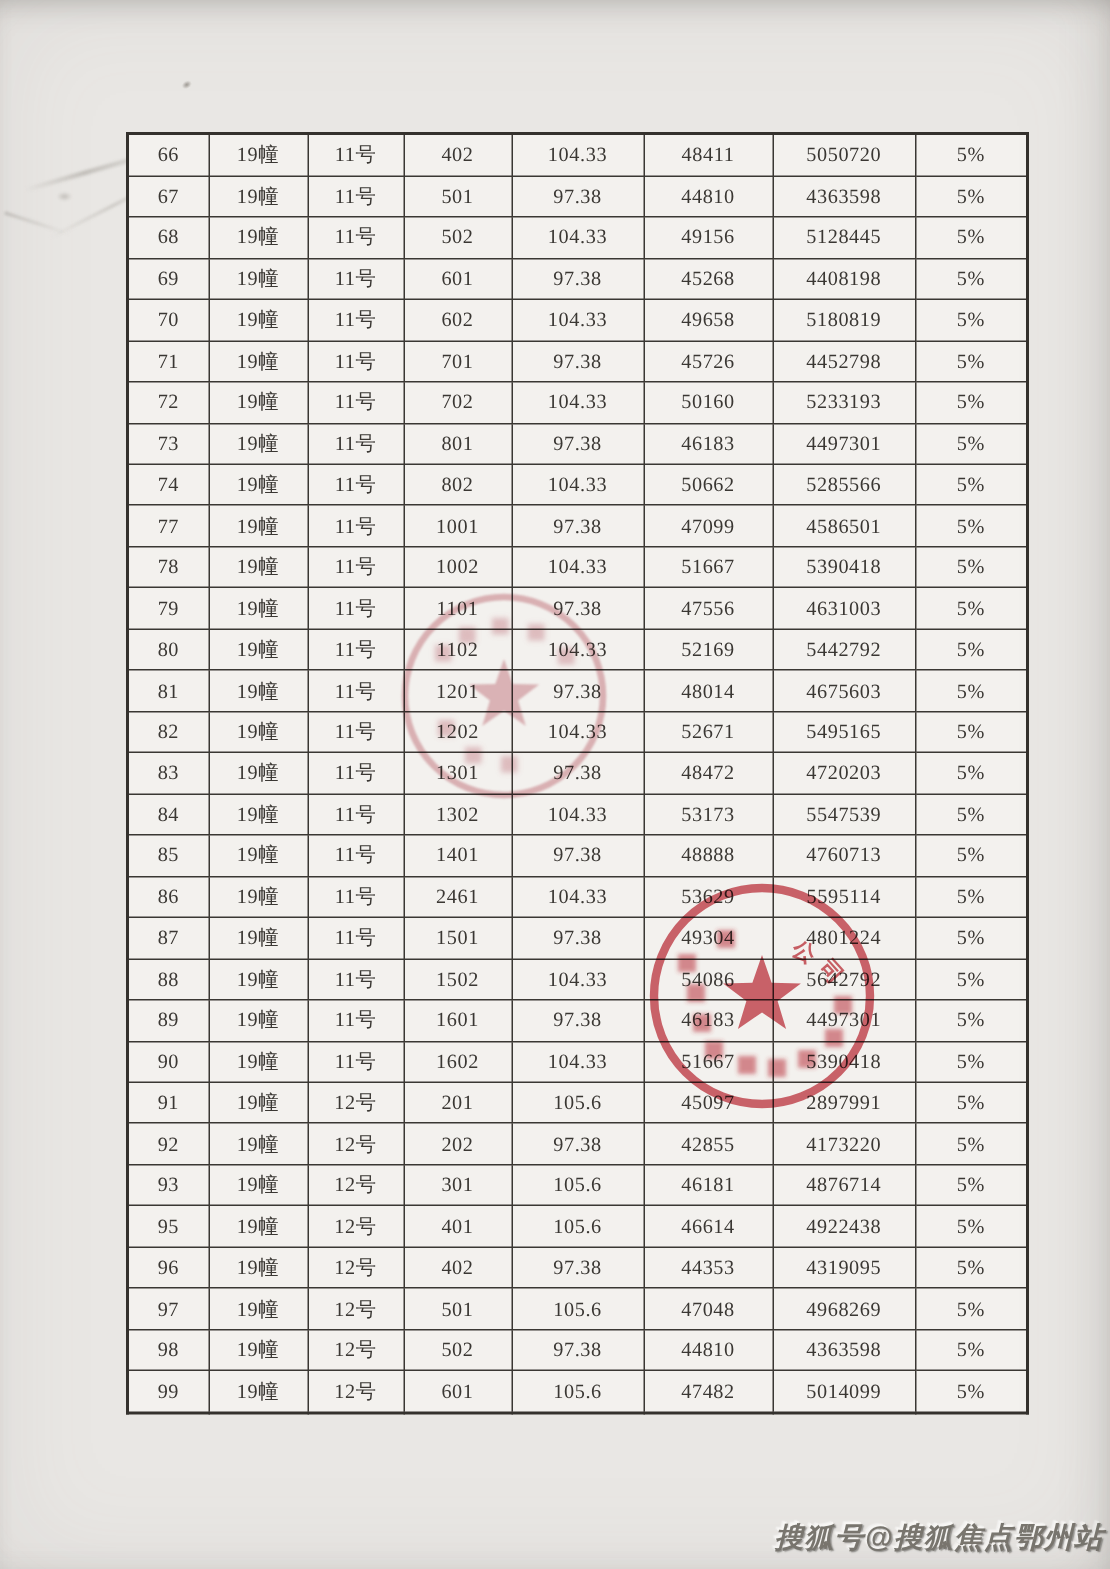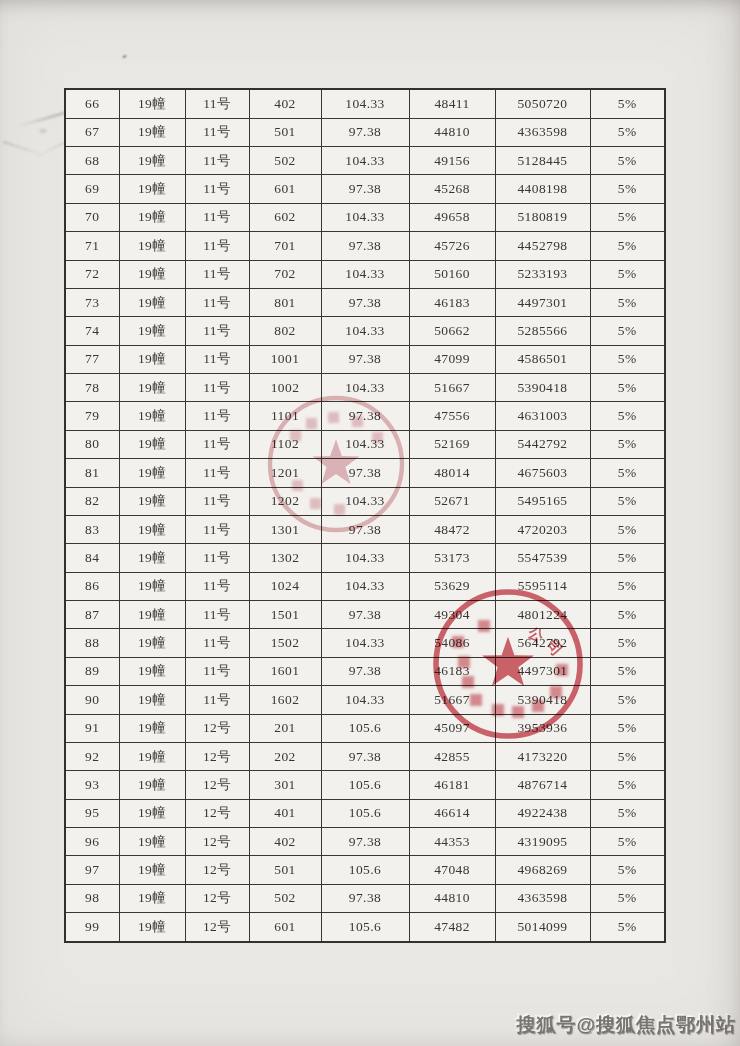--- a/index.html
+++ b/index.html
@@ -22,41 +22,41 @@
   .crease-c{left:2px;top:148px;width:46px;height:2px;
        background:linear-gradient(90deg,rgba(170,166,160,.6),transparent);
        transform:rotate(18deg);}
   .speck{position:absolute;left:121px;top:54px;width:7px;height:5px;border-radius:50%;
        background:radial-gradient(rgba(130,124,116,.75),rgba(160,155,148,0) 70%);
        transform:rotate(-30deg);filter:blur(.4px);}
   .speck2{position:absolute;left:38px;top:128px;width:10px;height:6px;border-radius:50%;
        background:radial-gradient(rgba(150,145,138,.5),rgba(160,155,148,0) 70%);filter:blur(1px);}
 
   
-  table.price{position:absolute;left:64px;top:88px;width:600px;height:855px;
+  table.price{position:absolute;left:84px;top:88px;width:600px;height:855px;
        border-collapse:collapse;table-layout:fixed;
        border:2.2px solid #34312d;background:#f3f1ee;}
   table.price td{border:1.4px solid #3a3733;text-align:center;vertical-align:middle;
        font-size:13.5px;letter-spacing:.4px;color:#3a3733;padding:0;
        white-space:nowrap;overflow:hidden;}
   col.c1{width:54px}col.c2{width:66px}col.c3{width:64px}col.c4{width:72px}
   col.c5{width:88px}col.c6{width:86px}col.c7{width:95px}col.c8{width:75px}
 
   
   .stamp{position:absolute;mix-blend-mode:multiply;pointer-events:none;}
   .stamp-upper{left:251px;top:379px;filter:blur(.7px);opacity:.72;}
   .stamp-lower{left:418px;top:574px;filter:blur(.45px);opacity:.92;}
 
   
   .watermark{position:absolute;right:4px;top:1012px;
        font-family:"Liberation Sans","DejaVu Sans",sans-serif;
        font-size:19px;font-weight:bold;letter-spacing:1px;color:#79766f;
        text-shadow:-1px -1px 0 rgba(250,249,247,.95),
                    -2px -2px 1px rgba(255,255,255,.6),
-                    1px 1px 1px rgba(70,68,64,.55);}
+                    1px 1px 1px rgba(70,68,64,.55);font-style:italic;}
 </style>
 </head>
 <body>
 
 <div class="page">
 
   <div class="crease crease-a"></div>
   <div class="crease crease-b"></div>
   <div class="crease crease-c"></div>
   <div class="speck"></div>
@@ -238,24 +238,34 @@
           <td>84</td>
           <td>19幢</td>
           <td>11号</td>
           <td>1302</td>
           <td>104.33</td>
           <td>53173</td>
           <td>5547539</td>
           <td>5%</td>
         </tr>
         <tr>
+          <td>85</td>
+          <td>19幢</td>
+          <td>11号</td>
+          <td>1401</td>
+          <td>97.38</td>
+          <td>48888</td>
+          <td>4760713</td>
+          <td>5%</td>
+        </tr>
+        <tr>
           <td>86</td>
           <td>19幢</td>
           <td>11号</td>
-          <td>1024</td>
+          <td>2461</td>
           <td>104.33</td>
           <td>53629</td>
           <td>5595114</td>
           <td>5%</td>
         </tr>
         <tr>
           <td>87</td>
           <td>19幢</td>
           <td>11号</td>
           <td>1501</td>
@@ -294,21 +304,21 @@
           <td>5390418</td>
           <td>5%</td>
         </tr>
         <tr>
           <td>91</td>
           <td>19幢</td>
           <td>12号</td>
           <td>201</td>
           <td>105.6</td>
           <td>45097</td>
-          <td>3953936</td>
+          <td>2897991</td>
           <td>5%</td>
         </tr>
         <tr>
           <td>92</td>
           <td>19幢</td>
           <td>12号</td>
           <td>202</td>
           <td>97.38</td>
           <td>42855</td>
           <td>4173220</td>

